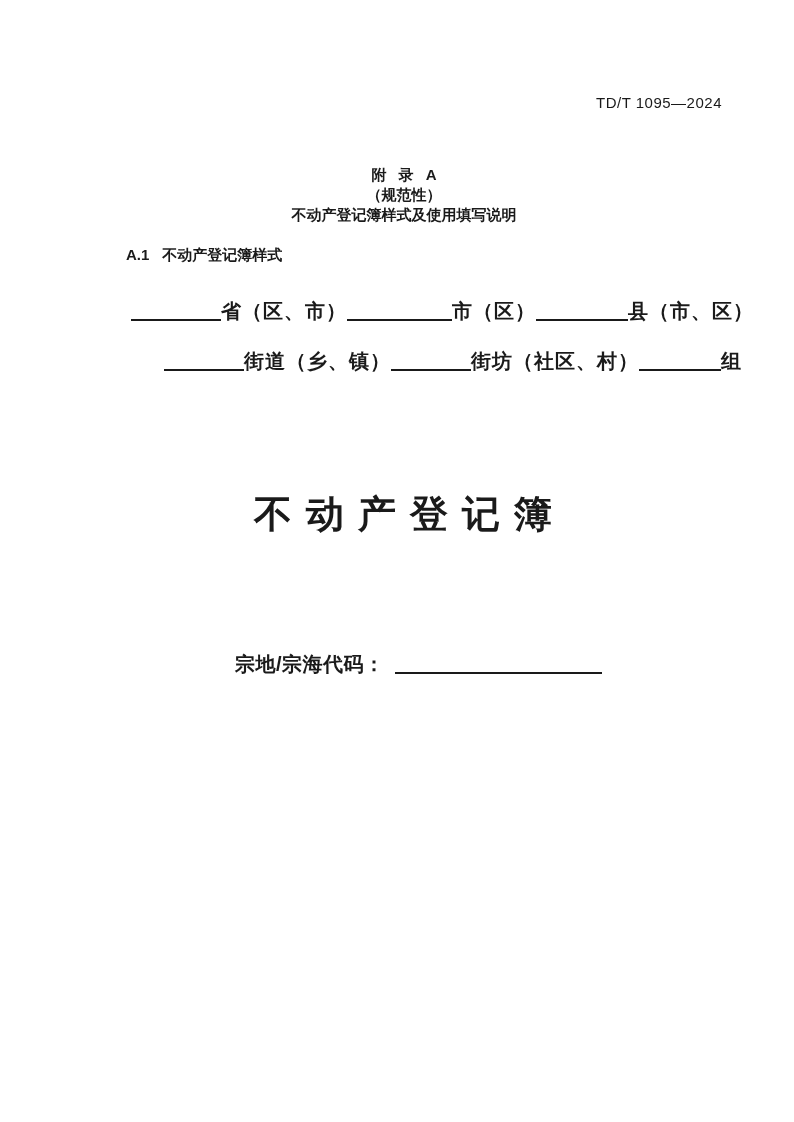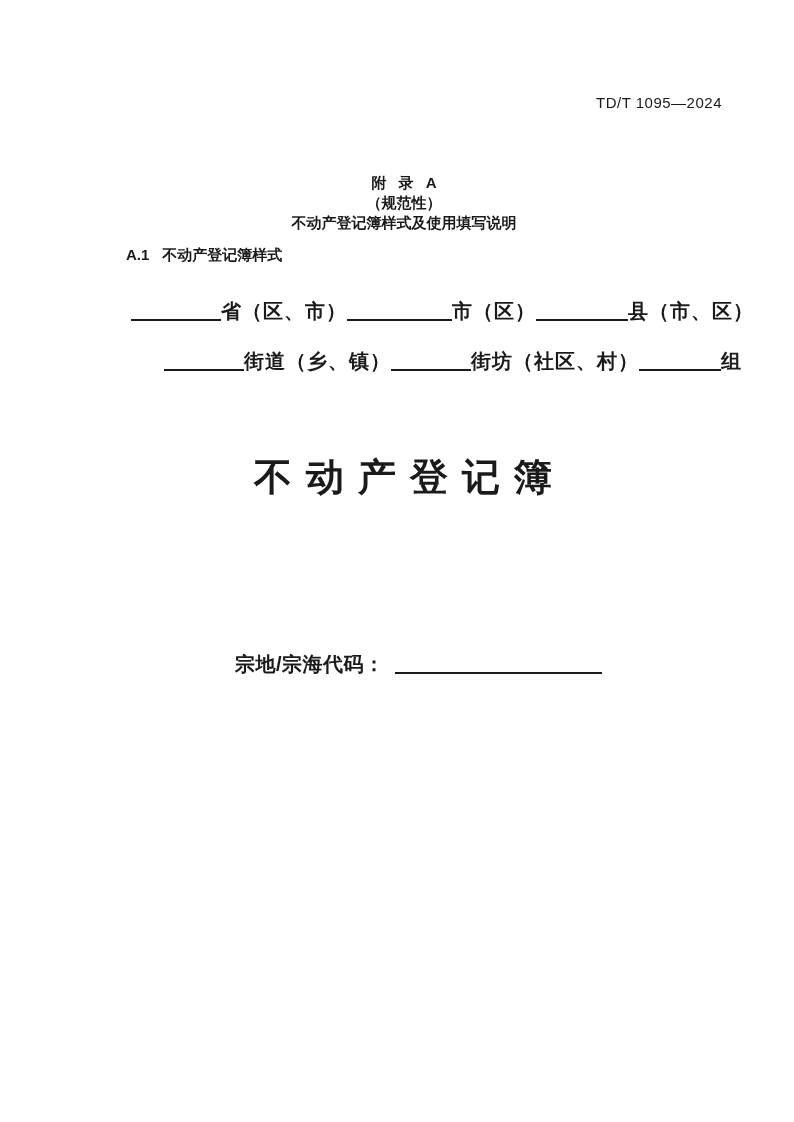--- a/index.html
+++ b/index.html
@@ -15,21 +15,21 @@
   .doc-number {
     position: absolute;
     top: 94px;
     right: 72px;
     font-size: 15px;
     letter-spacing: 0.5px;
     white-space: nowrap;
   }
   .appendix-block {
     position: absolute;
-    top: 173px;
+    top: 165px;
     left: 0;
     width: 100%;
     padding-left: 14px;
     box-sizing: border-box;
     text-align: center;
     font-weight: bold;
     font-size: 15px;
     line-height: 20px;
   }
   .appendix-heading { word-spacing: 8px; }
@@ -60,21 +60,21 @@
   }
   .b90  { width: 90px; }
   .b105 { width: 105px; }
   .b92  { width: 92px; }
   .b80  { width: 80px; }
   .b82  { width: 82px; }
   .b207 { width: 207px; margin-left: 10px; }
   .b263 { width: 263px; }
   .cover-title {
     position: absolute;
-    top: 452px;
+    top: 489px;
     left: 0;
     width: 100%;
     padding-left: 26px;
     box-sizing: border-box;
     text-align: center;
     font-size: 38px;
     font-weight: bold;
     letter-spacing: 14px;
     white-space: nowrap;
   }

